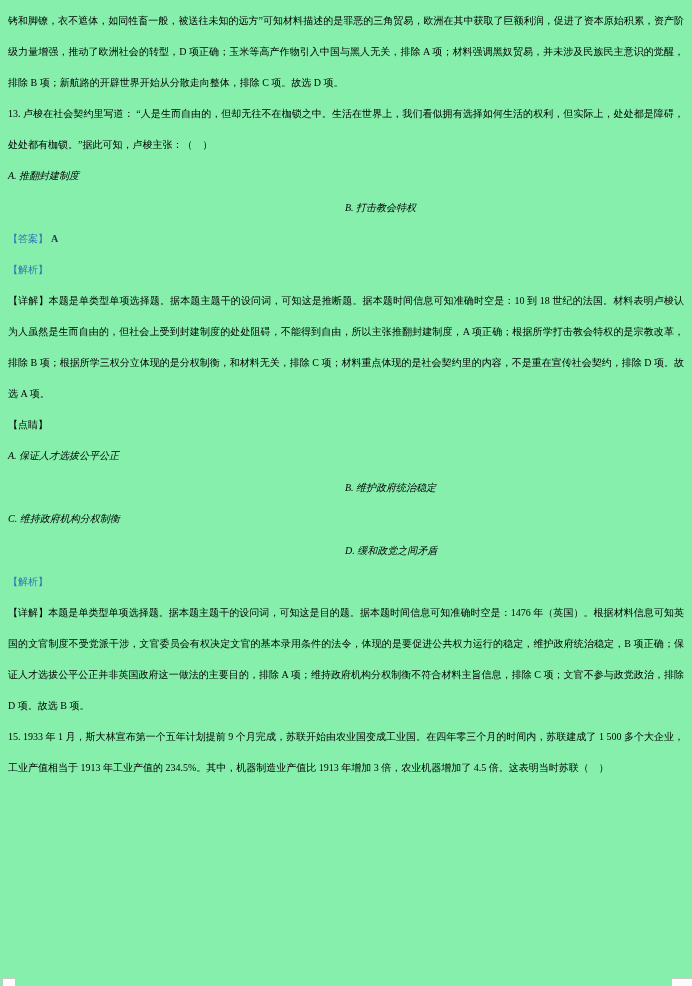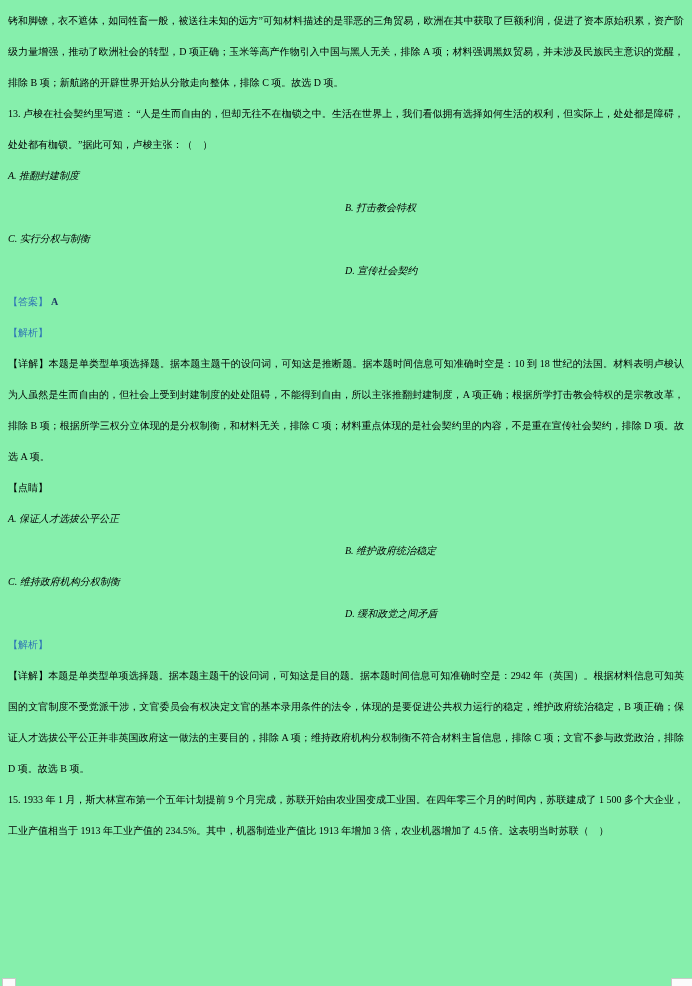--- a/index.html
+++ b/index.html
@@ -34,42 +34,38 @@
 <div class="doc">
 
   <p>铐和脚镣，衣不遮体，如同牲畜一般，被送往未知的远方”可知材料描述的是罪恶的三角贸易，欧洲在其中获取了巨额利润，促进了资本原始积累，资产阶级力量增强，推动了欧洲社会的转型，D 项正确；玉米等高产作物引入中国与黑人无关，排除 A 项；材料强调黑奴贸易，并未涉及民族民主意识的觉醒，排除 B 项；新航路的开辟世界开始从分散走向整体，排除 C 项。故选 D 项。</p>
 
   <p>13. 卢梭在社会契约里写道： “人是生而自由的，但却无往不在枷锁之中。生活在世界上，我们看似拥有选择如何生活的权利，但实际上，处处都是障碍，处处都有枷锁。”据此可知，卢梭主张：（　）</p>
 
   <div class="opts">
     <span class="opt-left">A. 推翻封建制度</span>
     <span class="opt-right">B. 打击教会特权</span>
   </div>
-  <div class="opts">
-    <span class="opt-left">C. 实行分权与制衡</span>
-    <span class="opt-right">D. 宣传社会契约</span>
-  </div>
 
   <p>
     <span class="blue">【答案】</span><span class="ans-letter">A</span>
   </p>
   <p class="blue">【解析】</p>
   <p>【详解】本题是单类型单项选择题。据本题主题干的设问词，可知这是推断题。据本题时间信息可知准确时空是：10 到 18 世纪的法国。材料表明卢梭认为人虽然是生而自由的，但社会上受到封建制度的处处阻碍，不能得到自由，所以主张推翻封建制度，A 项正确；根据所学打击教会特权的是宗教改革，排除 B 项；根据所学三权分立体现的是分权制衡，和材料无关，排除 C 项；材料重点体现的是社会契约里的内容，不是重在宣传社会契约，排除 D 项。故选 A 项。</p>
   <p>【点睛】</p>
 
 
   <div class="opts">
     <span class="opt-left">A. 保证人才选拔公平公正</span>
     <span class="opt-right">B. 维护政府统治稳定</span>
   </div>
   <div class="opts">
     <span class="opt-left">C. 维持政府机构分权制衡</span>
     <span class="opt-right">D. 缓和政党之间矛盾</span>
   </div>
 
   <p class="blue">【解析】</p>
-  <p>【详解】本题是单类型单项选择题。据本题主题干的设问词，可知这是目的题。据本题时间信息可知准确时空是：2942 年（英国）。根据材料信息可知英国的文官制度不受党派干涉，文官委员会有权决定文官的基本录用条件的法令，体现的是要促进公共权力运行的稳定，维护政府统治稳定，B 项正确；保证人才选拔公平公正并非英国政府这一做法的主要目的，排除 A 项；维持政府机构分权制衡不符合材料主旨信息，排除 C 项；文官不参与政党政治，排除 D 项。故选 B 项。</p>
+  <p>【详解】本题是单类型单项选择题。据本题主题干的设问词，可知这是目的题。据本题时间信息可知准确时空是：1476 年（英国）。根据材料信息可知英国的文官制度不受党派干涉，文官委员会有权决定文官的基本录用条件的法令，体现的是要促进公共权力运行的稳定，维护政府统治稳定，B 项正确；保证人才选拔公平公正并非英国政府这一做法的主要目的，排除 A 项；维持政府机构分权制衡不符合材料主旨信息，排除 C 项；文官不参与政党政治，排除 D 项。故选 B 项。</p>
 
   <p>15. 1933 年 1 月，斯大林宣布第一个五年计划提前 9 个月完成，苏联开始由农业国变成工业国。在四年零三个月的时间内，苏联建成了 1 500 多个大企业，工业产值相当于 1913 年工业产值的 234.5%。其中，机器制造业产值比 1913 年增加 3 倍，农业机器增加了 4.5 倍。这表明当时苏联（　）</p>
 
   <div class="corner-stub left"></div>
   <div class="corner-stub right"></div>
 </div>
 
 </body></html>

